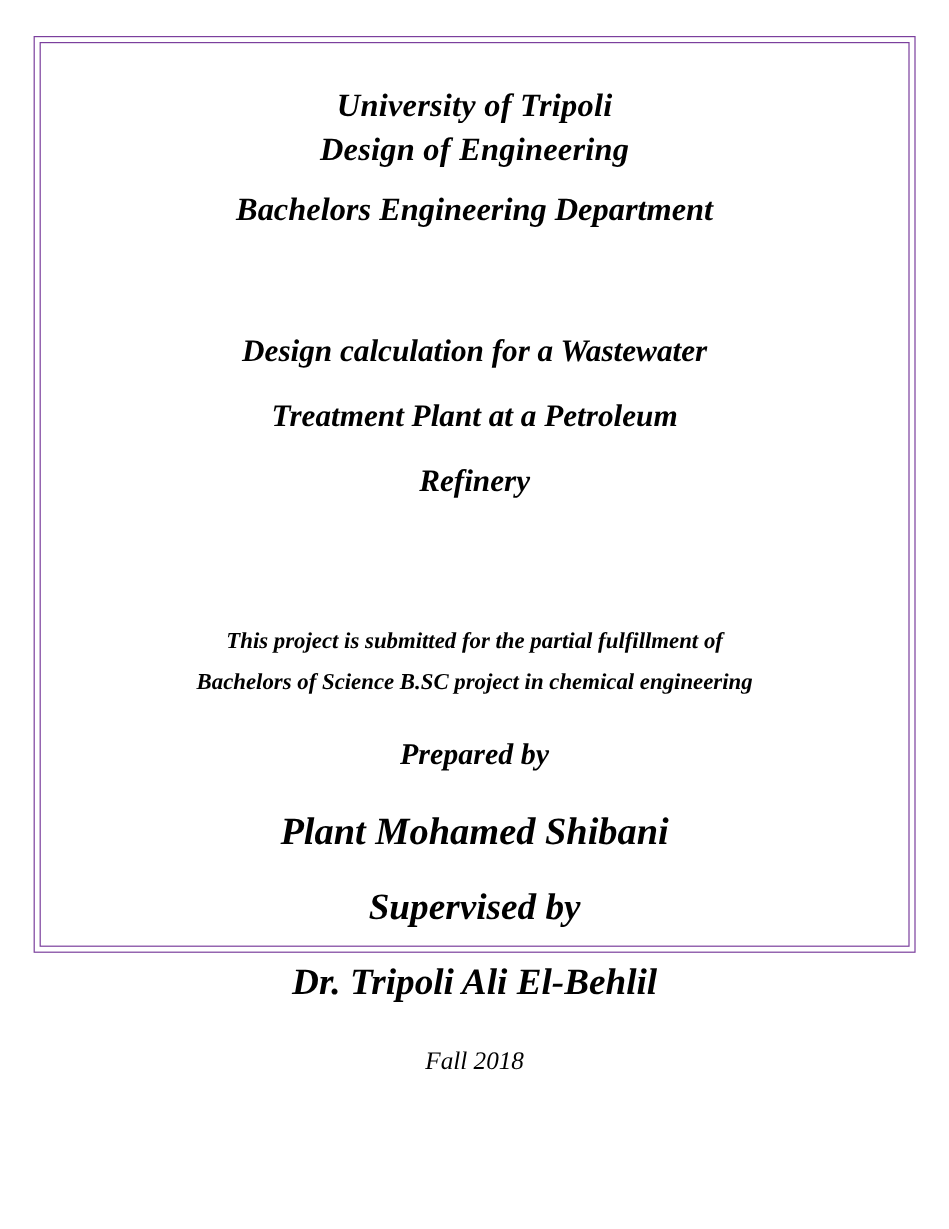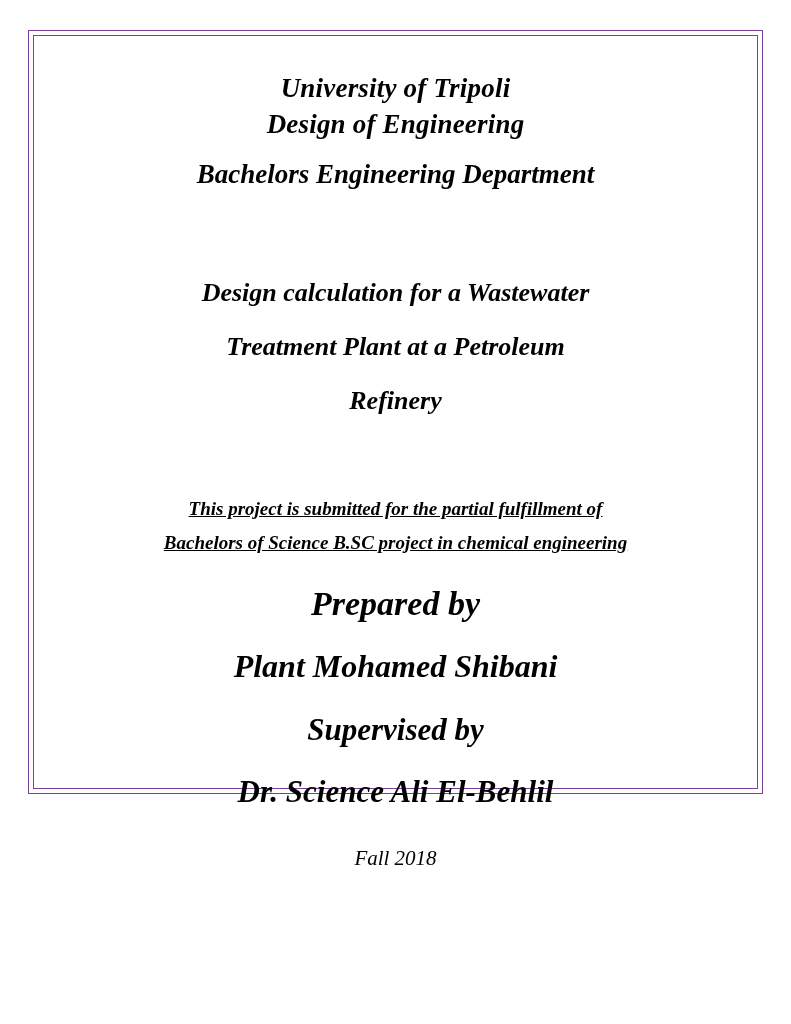--- a/index.html
+++ b/index.html
@@ -65,34 +65,33 @@
   .title-block {
     margin-top: 74px;
   }
   .title-line {
     font-weight: bold;
     font-style: italic;
     font-size: 26px;
     line-height: 54px;
   }
   .submission-block {
-    margin-top: 64px;
-    text-decoration: underline;
+    margin-top: 90px;
   }
   .submission-line {
     font-weight: bold;
     font-style: italic;
     font-size: 19px;
     line-height: 34px;
   }
   .prepared-label {
     margin-top: 24px;
     font-weight: bold;
     font-style: italic;
-    font-size: 34px;
+    font-size: 25px;
     line-height: 40px;
   }
   .author-name {
     margin-top: 20px;
     font-weight: bold;
     font-style: italic;
     font-size: 32px;
     line-height: 44px;
   }
   .supervised-label {
@@ -141,18 +140,18 @@
 
     <div class="submission-block">
       <div class="submission-line">This project is submitted for the partial fulfillment of</div>
       <div class="submission-line">Bachelors of Science B.SC project in chemical engineering</div>
     </div>
 
     <div class="prepared-label">Prepared by</div>
     <div class="author-name">Plant Mohamed Shibani</div>
 
     <div class="supervised-label">Supervised by</div>
-    <div class="supervisor-name">Dr. Science Ali El-Behlil</div>
+    <div class="supervisor-name">Dr. Tripoli Ali El-Behlil</div>
 
     <div class="term">Fall 2018</div>
 
   </div>
 </div>
 
 </body></html>

